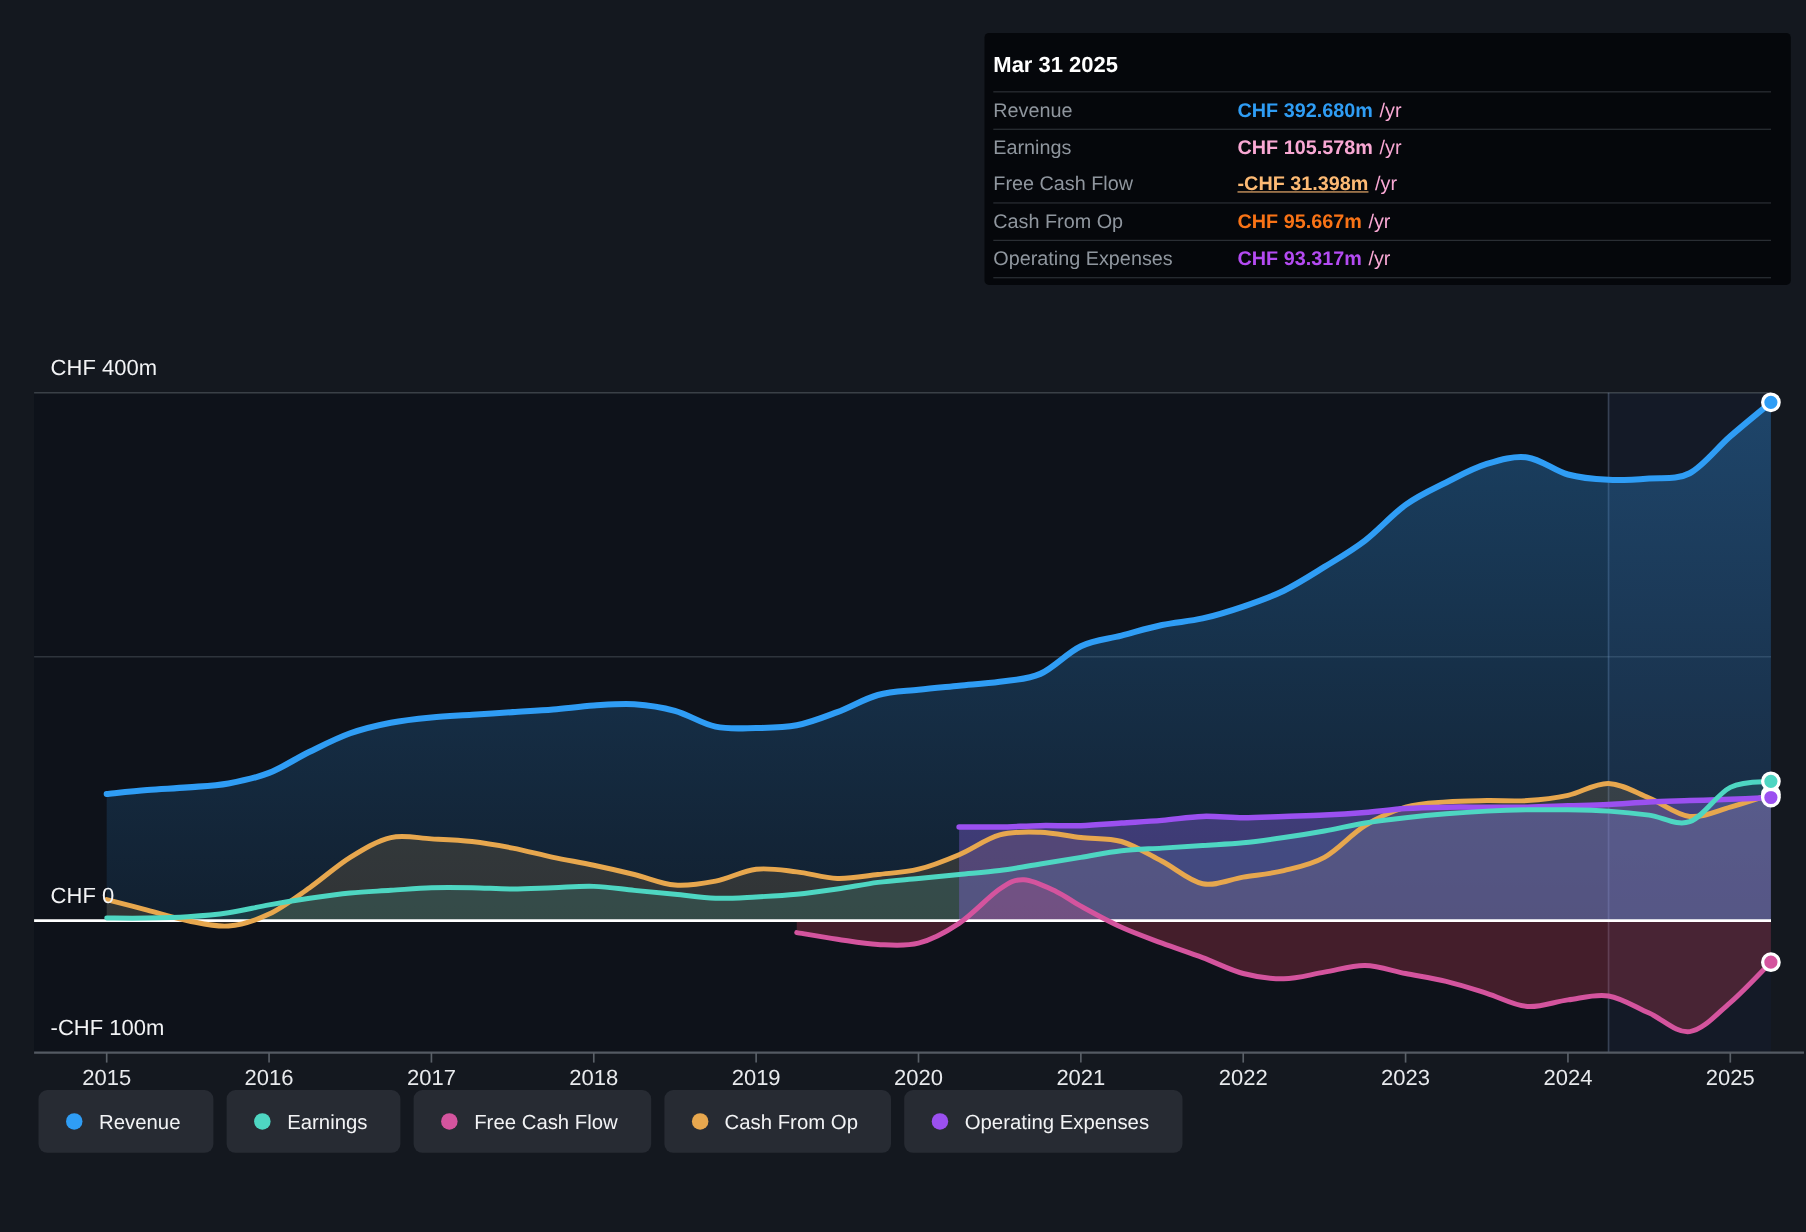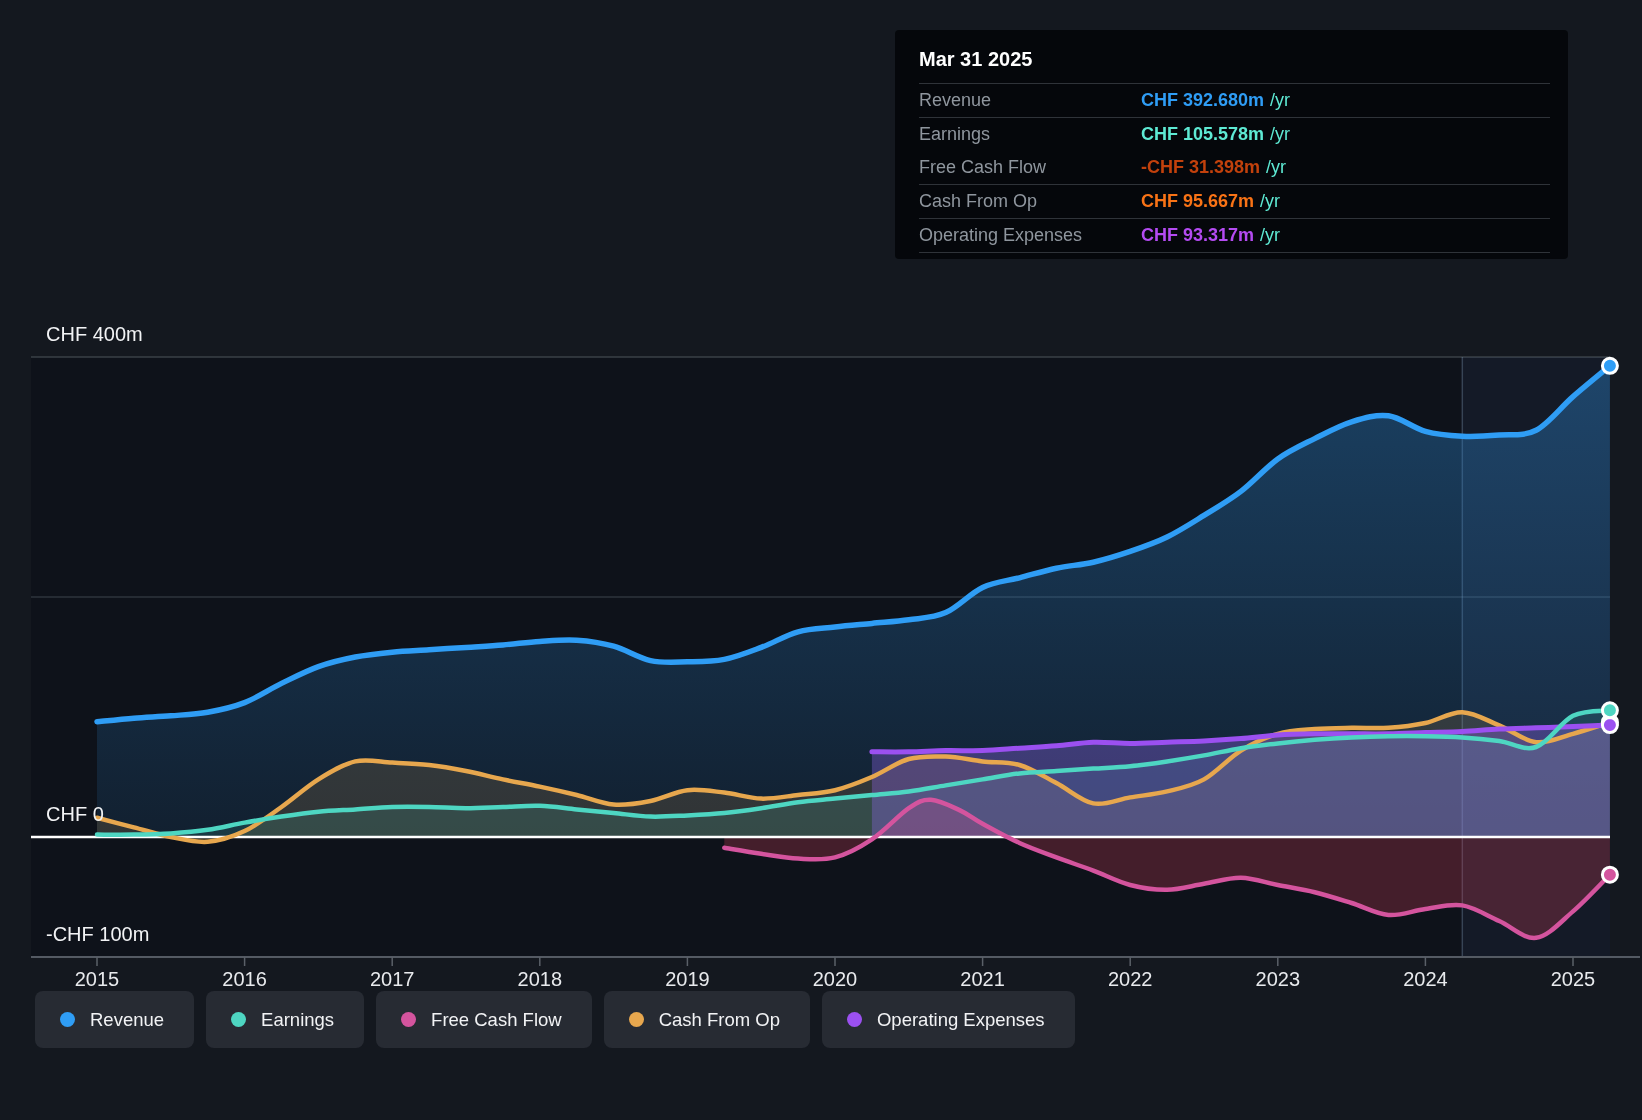--- a/index.html
+++ b/index.html
@@ -2,31 +2,31 @@
 <html><head>
 <meta charset="utf-8">
 <style>
   html,body{margin:0;padding:0;background:#14181f;}
   body{font-family:"Liberation Sans", sans-serif; -webkit-font-smoothing:antialiased;}
   #stage{position:relative;width:1642px;height:1120px;background:#14181f;overflow:hidden;}
   #chart-svg{position:absolute;left:0;top:0;}
 
   
   .tooltip{
-    position:absolute;left:895px;top:30px;width:673px;box-sizing:border-box;
-    background:rgba(5,7,10,0.97);border-radius:4px;padding:10px 18px 6px 24px;
+    position:absolute;left:895px;top:30px;width:733px;box-sizing:border-box;
+    background:rgba(5,7,10,0.97);border-radius:4px;padding:10px 18px 6px 8px;
     color:#fff;z-index:5;
   }
   .tt-title{font-size:20px;font-weight:700;color:#ffffff;padding:8px 0 12px 0;
     border-bottom:1px solid #2f3339;}
   .tt-row{display:flex;align-items:center;height:33px;font-size:18px;border-bottom:1px solid #2f3339;}
   .tt-row.no-line{border-bottom:none;}
   .tt-label{flex:0 0 222px;color:#8f969e;}
   .tt-val b{font-weight:700;text-align:right;}
-  .tt-suffix{color:#5eead4;margin-left:6px;}
+  .tt-suffix{color:#f9a8d4;margin-left:6px;}
   .tt-margin-val{color:#ffffff;font-weight:700;}
 
   
   .legend{position:absolute;left:35px;top:991px;display:flex;gap:12px;z-index:5;}
   .legend-pill{display:flex;align-items:center;gap:15px;height:57px;padding:0 30px 0 25px;
     background:#272b33;border-radius:8px;cursor:pointer;}
   .legend-dot{width:15px;height:15px;border-radius:50%;flex:0 0 auto;}
   .legend-label{color:#f2f3f5;font-size:18.5px;}
 </style>
 </head>
@@ -99,27 +99,27 @@
   <div class="tooltip">
     <div class="tt-title">Mar 31 2025</div>
 
     <div class="tt-row">
       <span class="tt-label">Revenue</span>
       <span class="tt-val"><b style="color: rgb(47, 157, 245);">CHF 392.680m</b><span class="tt-suffix">/yr</span></span>
     </div>
 
     <div class="tt-row no-line">
       <span class="tt-label">Earnings</span>
-      <span class="tt-val"><b style="color: #5eead4;">CHF 105.578m</b><span class="tt-suffix">/yr</span></span>
+      <span class="tt-val"><b style="color: #f9a8d4;">CHF 105.578m</b><span class="tt-suffix">/yr</span></span>
     </div>
 
 
     <div class="tt-row">
       <span class="tt-label">Free Cash Flow</span>
-      <span class="tt-val"><b style="color: #c2410c;">-CHF 31.398m</b><span class="tt-suffix">/yr</span></span>
+      <span class="tt-val"><b style="color: #fdba74; text-decoration: underline;">-CHF 31.398m</b><span class="tt-suffix">/yr</span></span>
     </div>
 
     <div class="tt-row">
       <span class="tt-label">Cash From Op</span>
       <span class="tt-val"><b style="color: #f97316;">CHF 95.667m</b><span class="tt-suffix">/yr</span></span>
     </div>
 
     <div class="tt-row">
       <span class="tt-label">Operating Expenses</span>
       <span class="tt-val"><b style="color: rgb(180, 75, 242);">CHF 93.317m</b><span class="tt-suffix">/yr</span></span>

